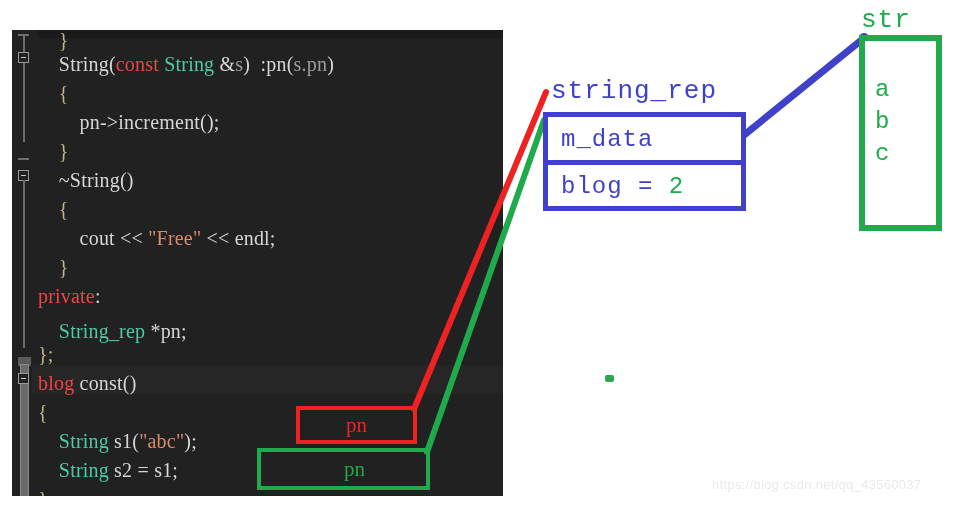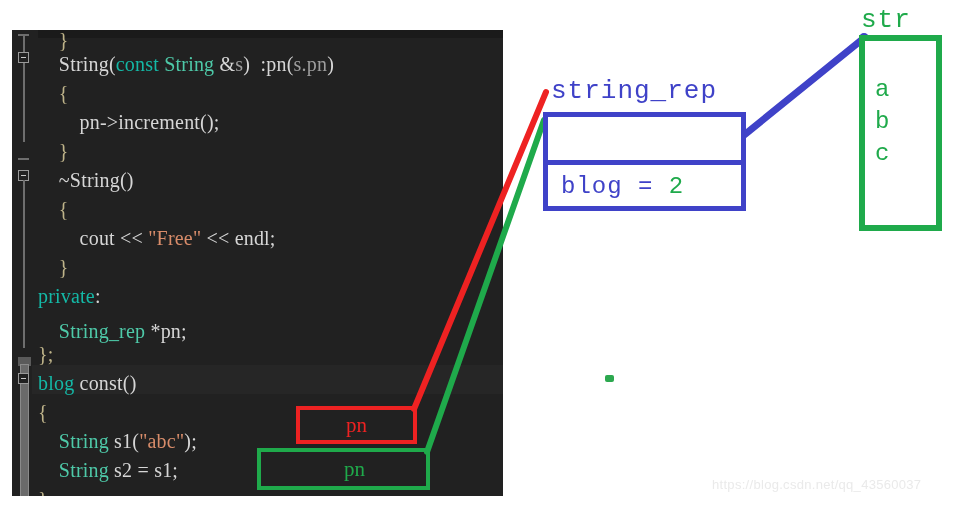--- a/index.html
+++ b/index.html
@@ -97,21 +97,21 @@
   .code-line {
     position: absolute;
     left: 26px;
     white-space: pre;
     font-family: "Liberation Serif", "DejaVu Serif", serif;
     font-size: 20px;
     line-height: 29px;
     color: #d6d6d6;
     letter-spacing: 0.2px;
   }
-  .tk-kw    { color: #14b8a6; }   
+  .tk-kw    { color: #ef4444; }   
   .tk-type  { color: #4ec9a8; }   
   .tk-plain { color: #d6d6d6; }
   .tk-dim   { color: #9d9d9d; }   
   .tk-str   { color: #d88c6a; }   
   .tk-brace { color: #bfb48a; }   
   .tk-punct { color: #d6d6d6; }
 
   
   .anno-box {
     position: absolute;
@@ -283,20 +283,21 @@
   <div class="anno-box" id="box-pn-red">
     <span>pn</span>
   </div>
   <div class="anno-box" id="box-pn-green">
     <span>pn</span>
   </div>
 
   <div id="string-rep-label">string_rep</div>
   <div id="string-rep-box"></div>
   <div id="string-rep-divider"></div>
+  <div class="field-text" id="field-mdata">m_data</div>
   <div class="field-text" id="field-count">
     <span>blog  = </span><span class="count-val">2</span>
   </div>
 
   <div id="str-label">str</div>
   <div id="str-box"></div>
   <div class="str-char" id="str-char-0">a</div>
   <div class="str-char" id="str-char-1">b</div>
   <div class="str-char" id="str-char-2">c</div>
 

